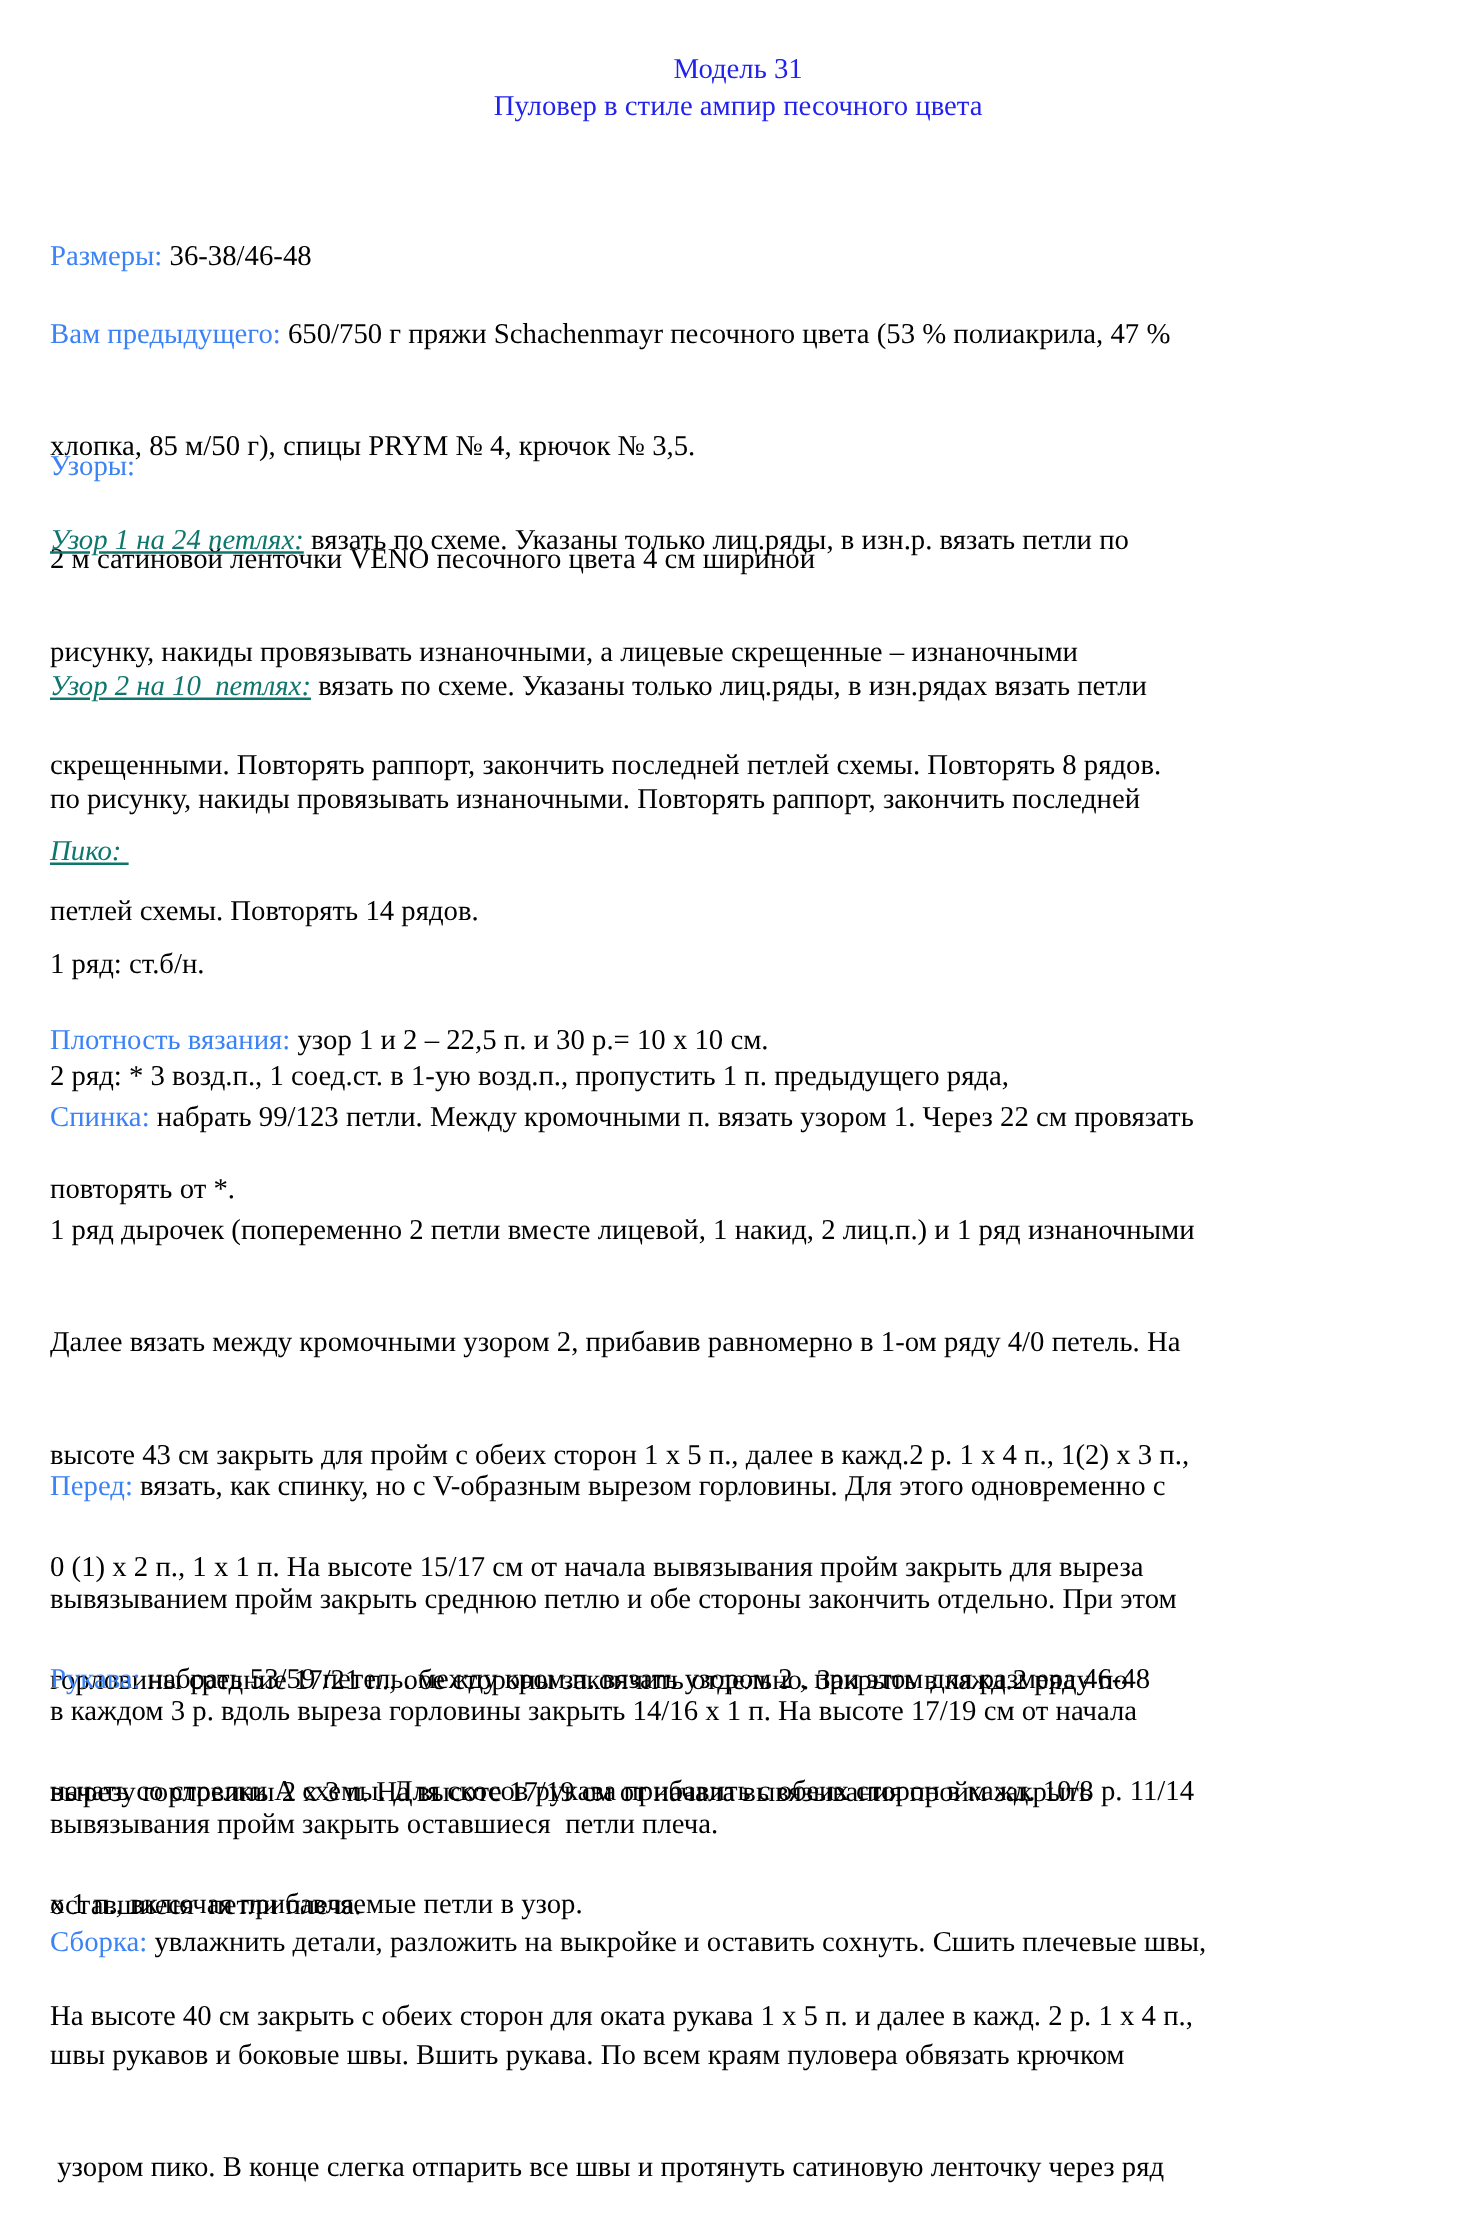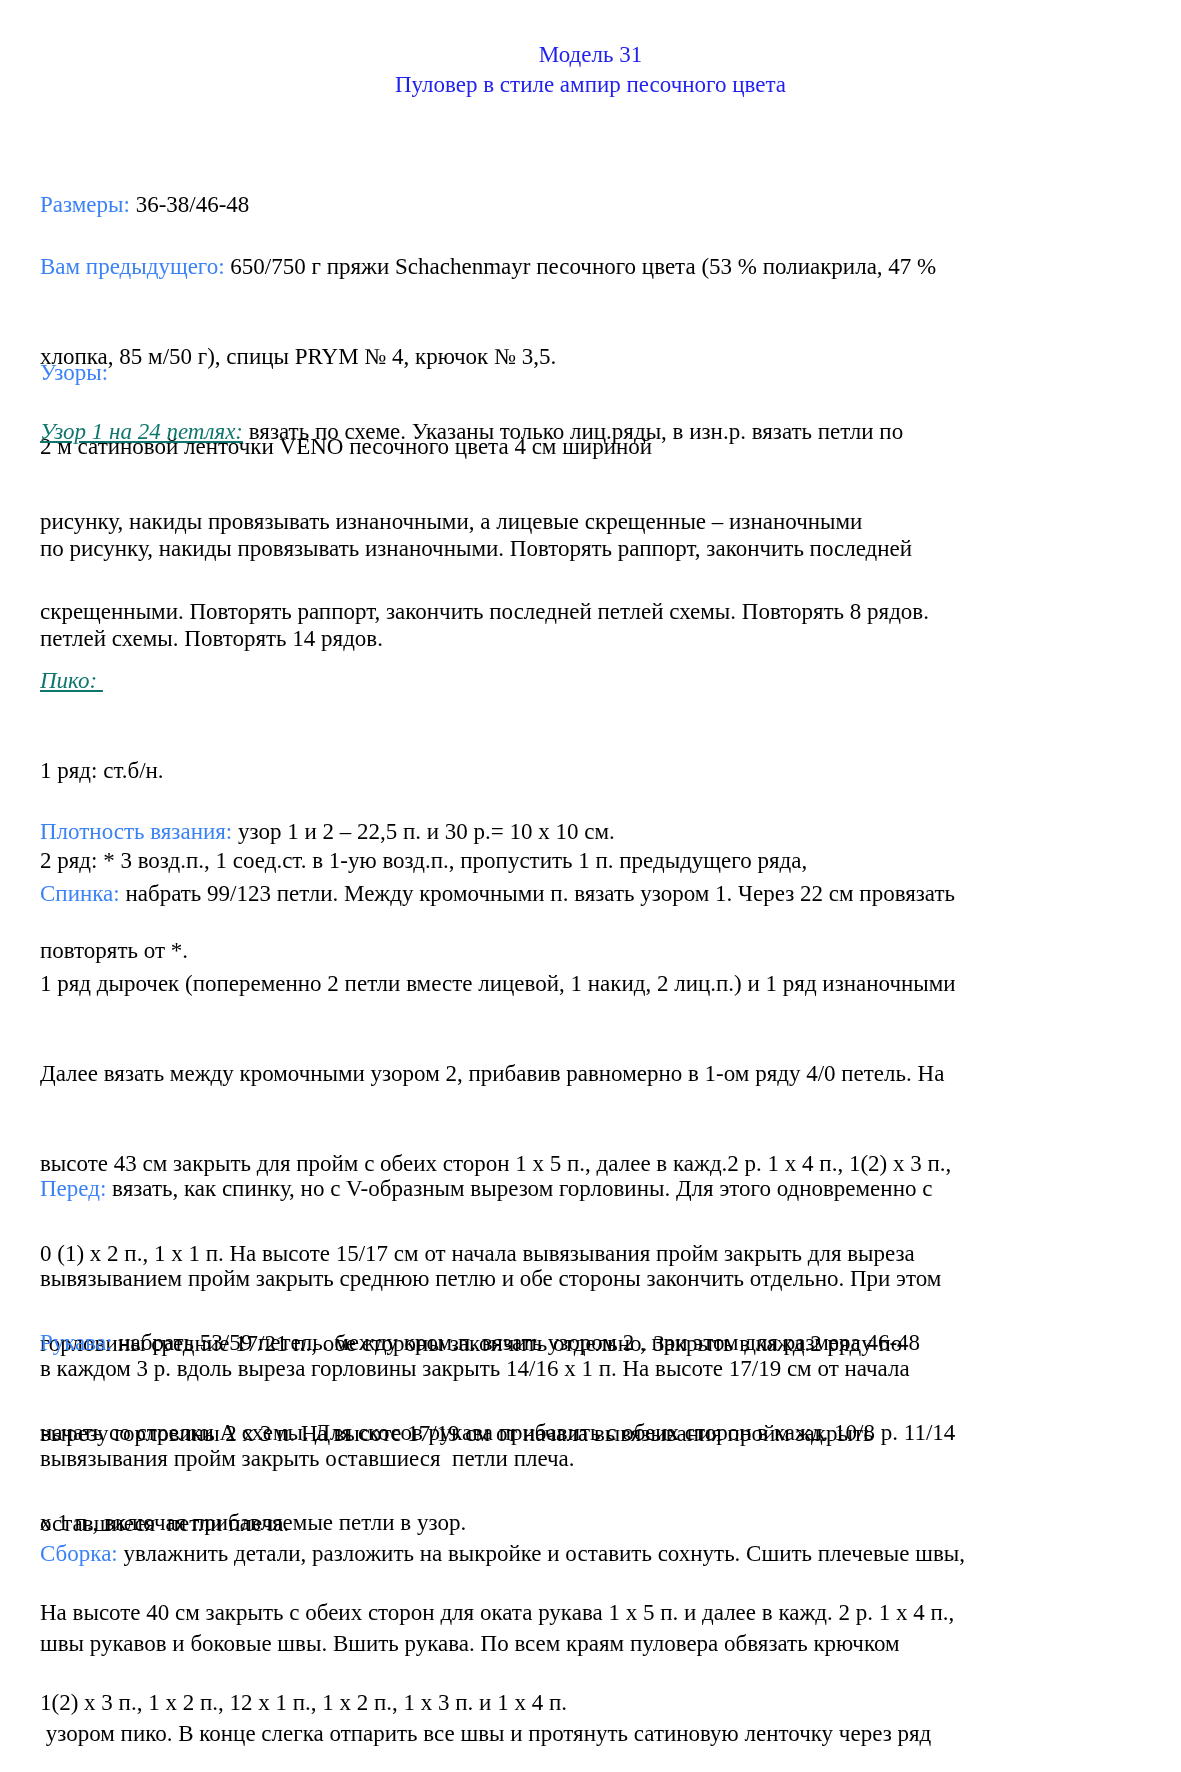--- a/index.html
+++ b/index.html
@@ -43,20 +43,21 @@
     <span class="line label">Узоры:</span>
   </div>
 
   <div class="block" style="top:357px;">
     <span class="line"><span class="label-u">Узор 1 на 24 петлях:</span><span> вязать по схеме. Указаны только лиц.ряды, в изн.р. вязать петли по</span></span>
     <span class="line">рисунку, накиды провязывать изнаночными, а лицевые скрещенные – изнаночными</span>
     <span class="line">скрещенными. Повторять раппорт, закончить последней петлей схемы. Повторять 8 рядов.</span>
   </div>
 
   <div class="block" style="top:474px;">
+    <span class="line"><span class="label-u">Узор 2 на 10  петлях:</span><span> вязать по схеме. Указаны только лиц.ряды, в изн.рядах вязать петли</span></span>
     <span class="line">по рисунку, накиды провязывать изнаночными. Повторять раппорт, закончить последней</span>
     <span class="line">петлей схемы. Повторять 14 рядов.</span>
   </div>
 
   <div class="block" style="top:606px;">
     <span class="line label-u">Пико: </span>
     <span class="line">1 ряд: ст.б/н.</span>
     <span class="line">2 ряд: * 3 возд.п., 1 соед.ст. в 1-ую возд.п., пропустить 1 п. предыдущего ряда,</span>
     <span class="line">повторять от *.</span>
   </div>
@@ -81,21 +82,20 @@
     <span class="line">вывязыванием пройм закрыть среднюю петлю и обе стороны закончить отдельно. При этом</span>
     <span class="line">в каждом 3 р. вдоль выреза горловины закрыть 14/16 х 1 п. На высоте 17/19 см от начала</span>
     <span class="line">вывязывания пройм закрыть оставшиеся  петли плеча.</span>
   </div>
 
   <div class="block" style="top:1268px;">
     <span class="line"><span class="label">Рукава:</span><span> набрать 53/59 петель. между кром.п. вязать узором 2 , при этом для размера 46-48</span></span>
     <span class="line">начать со стрелки А схемы. Для скосов рукава прибавить с обеих сторон в кажд. 10/8 р. 11/14</span>
     <span class="line">х 1 п., включая прибавляемые петли в узор.</span>
     <span class="line">На высоте 40 см закрыть с обеих сторон для оката рукава 1 х 5 п. и далее в кажд. 2 р. 1 х 4 п.,</span>
-    <span class="line">1(2) х 3 п., 1 х 2 п., 12 х 1 п., 1 х 2 п., 1 х 3 п. и 1 х 4 п.</span>
     
   </div>
 
   <div class="block" style="top:1479px;">
     <span class="line"><span class="label">Сборка:</span><span> увлажнить детали, разложить на выкройке и оставить сохнуть. Сшить плечевые швы,</span></span>
     <span class="line">швы рукавов и боковые швы. Вшить рукава. По всем краям пуловера обвязать крючком</span>
     <span class="line"> узором пико. В конце слегка отпарить все швы и протянуть сатиновую ленточку через ряд</span>
     
   </div>
 

